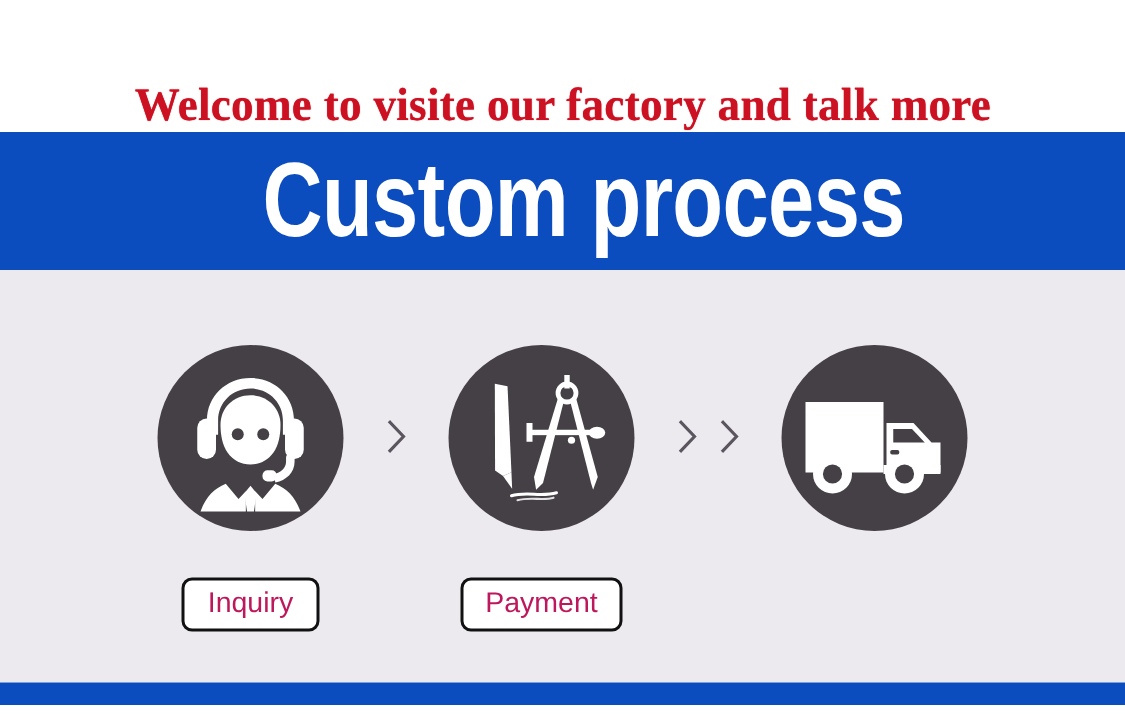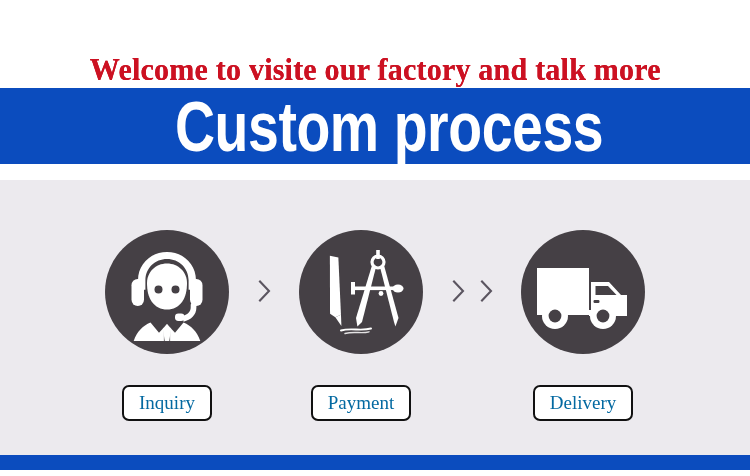--- a/index.html
+++ b/index.html
@@ -43,21 +43,21 @@
     transform-origin: center;
     text-shadow: 0 0 0.6px #CC1122;
   }
 
   
   .banner {
     position: absolute;
     left: 0;
     top: 88px;
     width: 750px;
-    height: 76px;
+    height: 92px;
     background: #0B4CBE;
     display: flex;
     align-items: center;
   }
   .banner-title {
     font-family: "Liberation Sans Narrow", "Liberation Sans", sans-serif;
     font-weight: bold;
     font-size: 63px;
     line-height: 63px;
     color: #ffffff;
@@ -104,22 +104,22 @@
     justify-content: center;
     overflow: hidden;
   }
   .circle svg { display: block; }
 
   .step-label {
     margin-top: 31px;
     background: #ffffff;
     border: 2px solid #111111;
     border-radius: 7px;
-    color: #0369a1;
-    font-family: Liberation Serif, serif;
+    color: #be185d;
+    font-family: Liberation Sans, sans-serif;
     font-size: 19px;
     font-weight: normal;
     line-height: 19px;
     padding: 6px 15px 7px 15px;
     white-space: nowrap;
   }
 
   .chevron {
     width: 28px;
     padding-top: 100px;
@@ -266,21 +266,20 @@
 
               <circle cx="34" cy="86" r="13"></circle>
               <circle cx="82" cy="86" r="13"></circle>
             </g>
             <g fill="#454045">
               <circle cx="34" cy="86" r="6.4"></circle>
               <circle cx="82" cy="86" r="6.4"></circle>
             </g>
           </svg>
         </div>
-        <div class="step-label">Delivery</div>
       </div>
 
     </div>
   </div>
 
   <div class="bottom-blue"></div>
   <div class="bottom-white"></div>
 
 </div>
 

